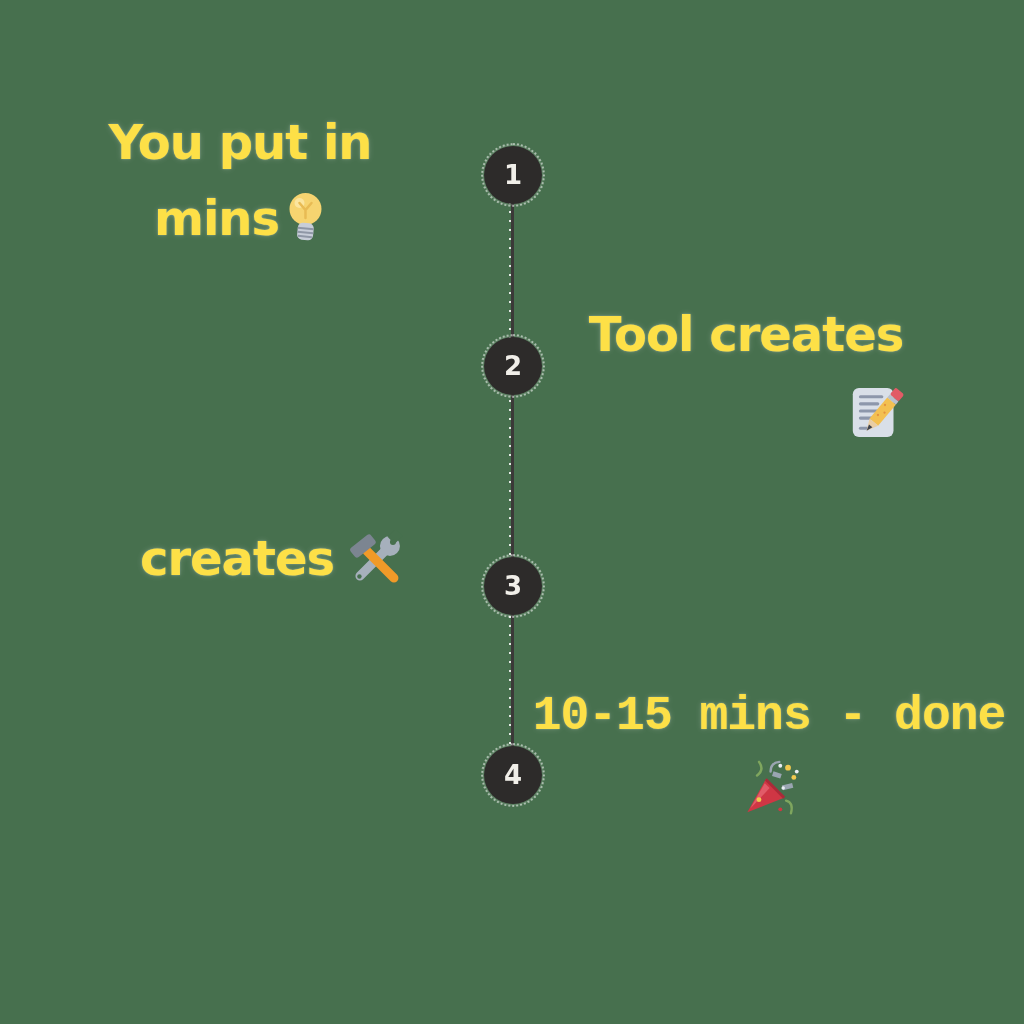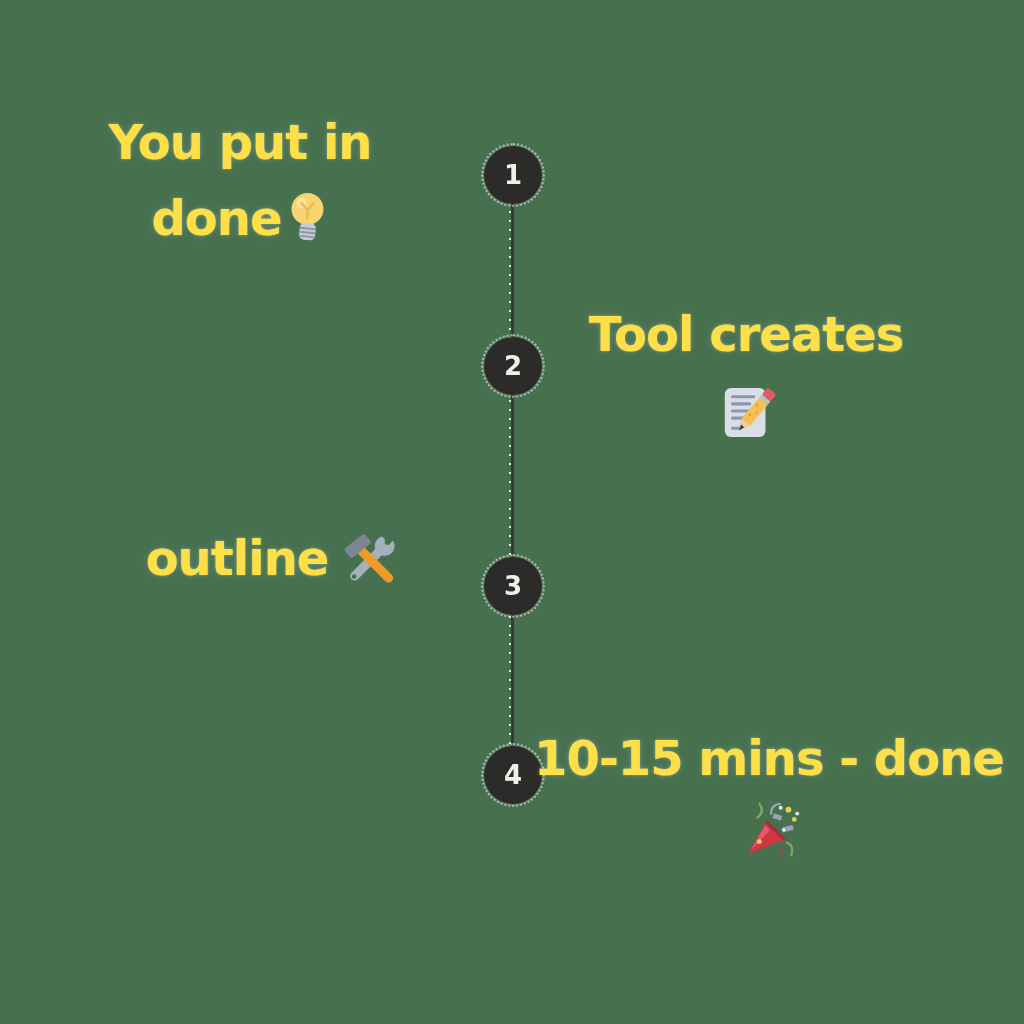--- a/index.html
+++ b/index.html
@@ -56,23 +56,23 @@
     text-align: center;
     color: #fde047;
     font-size: 48px;
     font-weight: 700;
     letter-spacing: -1px;
     line-height: 76px;
     white-space: nowrap;
     text-shadow: 0 0 2px rgba(255,255,255,.35), 0 0 6px rgba(255,255,255,.18);
   }
   .step-1 { left: 240px; top: 104px; }
-  .step-2 { left: 746px; top: 296px; }
+  .step-2 { left: 746px; top: 296px; text-align: right; }
   .step-3 { left: 272px; top: 520px; }
-  .step-4 { left: 769px; top: 720px; }
+  .step-4 { left: 769px; top: 678px; font-family: Liberation Mono, monospace; }
   .icon {
     display: inline-block;
     vertical-align: -12px;
   }
   .icon-bulb   { width: 42px; height: 54px; margin-left: 5px; vertical-align: -10px; }
   .icon-memo   { width: 57px; height: 57px; margin-left: 2px; vertical-align: -14px; }
   .icon-tools  { width: 58px; height: 58px; margin-left: 12px; vertical-align: -13px; }
   .icon-party  { width: 62px; height: 62px; display: block; margin: 4px auto 0; }
 </style>
 </head>
@@ -90,21 +90,21 @@
   </div>
   <div class="tl-node node-3">
     <span class="num">3</span>
   </div>
   <div class="tl-node node-4">
     <span class="num">4</span>
   </div>
 
   <div class="step step-1">
     <div><span>You put in</span></div>
-    <div><span>done</span><svg class="icon icon-bulb" viewBox="0 0 40 54" aria-hidden="true">
+    <div><span>mins</span><svg class="icon icon-bulb" viewBox="0 0 40 54" aria-hidden="true">
       <circle cx="20" cy="18" r="16" fill="#f6d470"></circle>
       <circle cx="14" cy="12" r="5" fill="#fbe8a6" opacity=".85"></circle>
       <path d="M14 12 l6 7 l6 -7 M20 19 v8" stroke="#e8bb54" stroke-width="2.5" fill="none" stroke-linecap="round"></path>
       <g transform="rotate(6 20 40)">
         <rect x="12" y="32" width="16" height="17" rx="5" fill="#c7cdd8"></rect>
         <path d="M12 37.5 h16 M12 41.5 h16 M13 45.5 h14" stroke="#8f97a6" stroke-width="2"></path>
       </g>
     </svg></div>
   </div>
 
@@ -126,21 +126,21 @@
         <circle cx="32" cy="20" r="1.1" fill="#e2913f"></circle>
         <circle cx="36.5" cy="26" r="1.1" fill="#e2913f"></circle>
         <circle cx="33" cy="32" r="1.1" fill="#e2913f"></circle>
         <polygon points="29,40 40,40 34.5,51" fill="#e9cda4"></polygon>
         <polygon points="32.3,44.8 36.7,44.8 34.5,51" fill="#3c414d"></polygon>
       </g>
     </svg></div>
   </div>
 
   <div class="step step-3">
-    <div><span>outline</span><svg class="icon icon-tools" viewBox="0 0 58 58" aria-hidden="true">
+    <div><span>creates</span><svg class="icon icon-tools" viewBox="0 0 58 58" aria-hidden="true">
       <line x1="14" y1="46" x2="42" y2="18" stroke="#a6b0bc" stroke-width="9" stroke-linecap="round"></line>
       <circle cx="44" cy="16" r="10" fill="#a6b0bc"></circle>
       <rect x="44" y="1" width="10" height="11" fill="#47704e" transform="rotate(45 49 6.5)"></rect>
       <circle cx="47" cy="12" r="3" fill="#47704e"></circle>
       <circle cx="13.5" cy="46.5" r="2.2" fill="#47704e"></circle>
       <line x1="21" y1="21" x2="48" y2="48" stroke="#f09a28" stroke-width="9" stroke-linecap="round"></line>
       <rect x="4" y="10" width="26" height="12" rx="3" fill="#7c8591" transform="rotate(-38 17 16)"></rect>
     </svg></div>
   </div>
 

